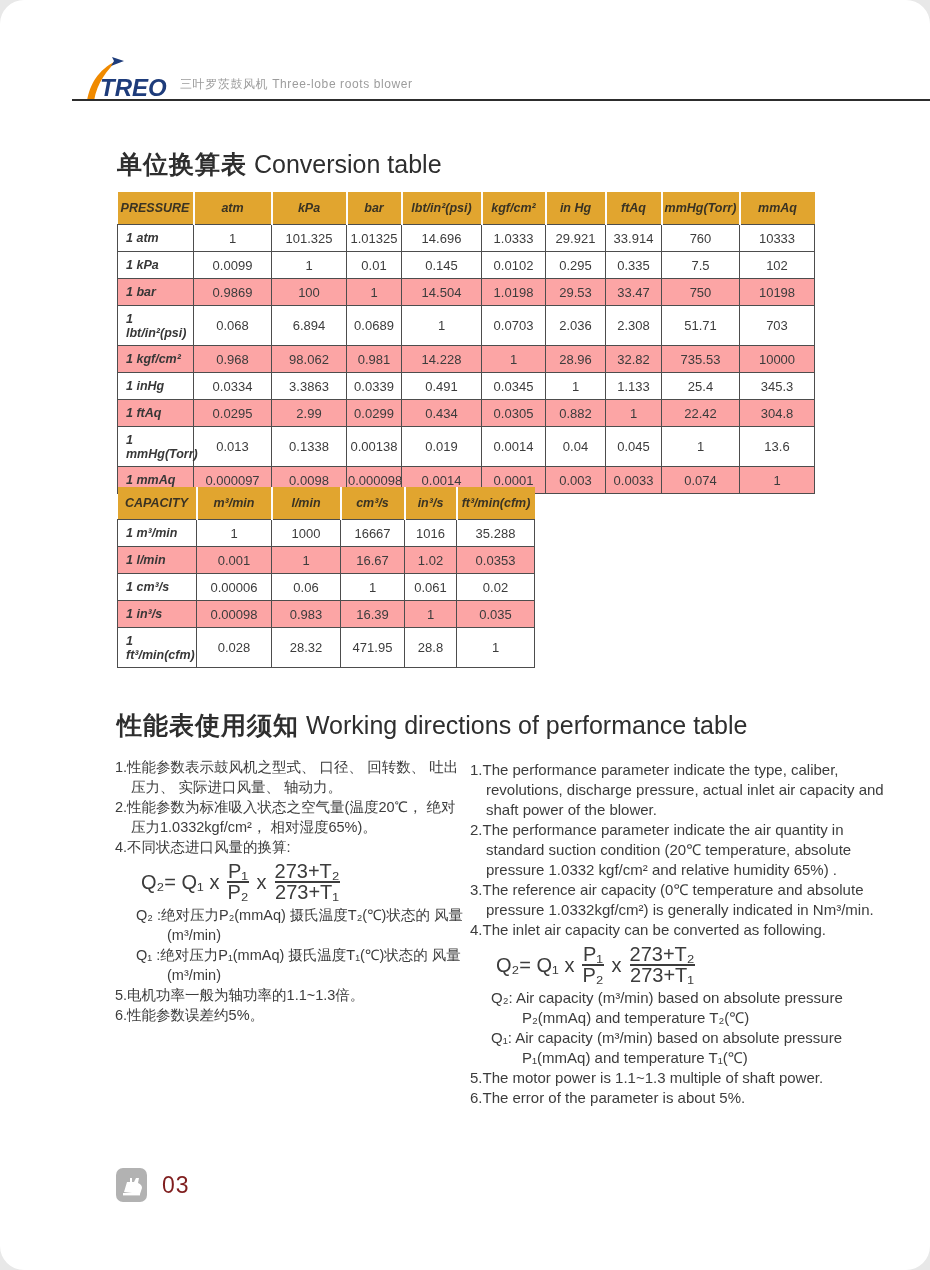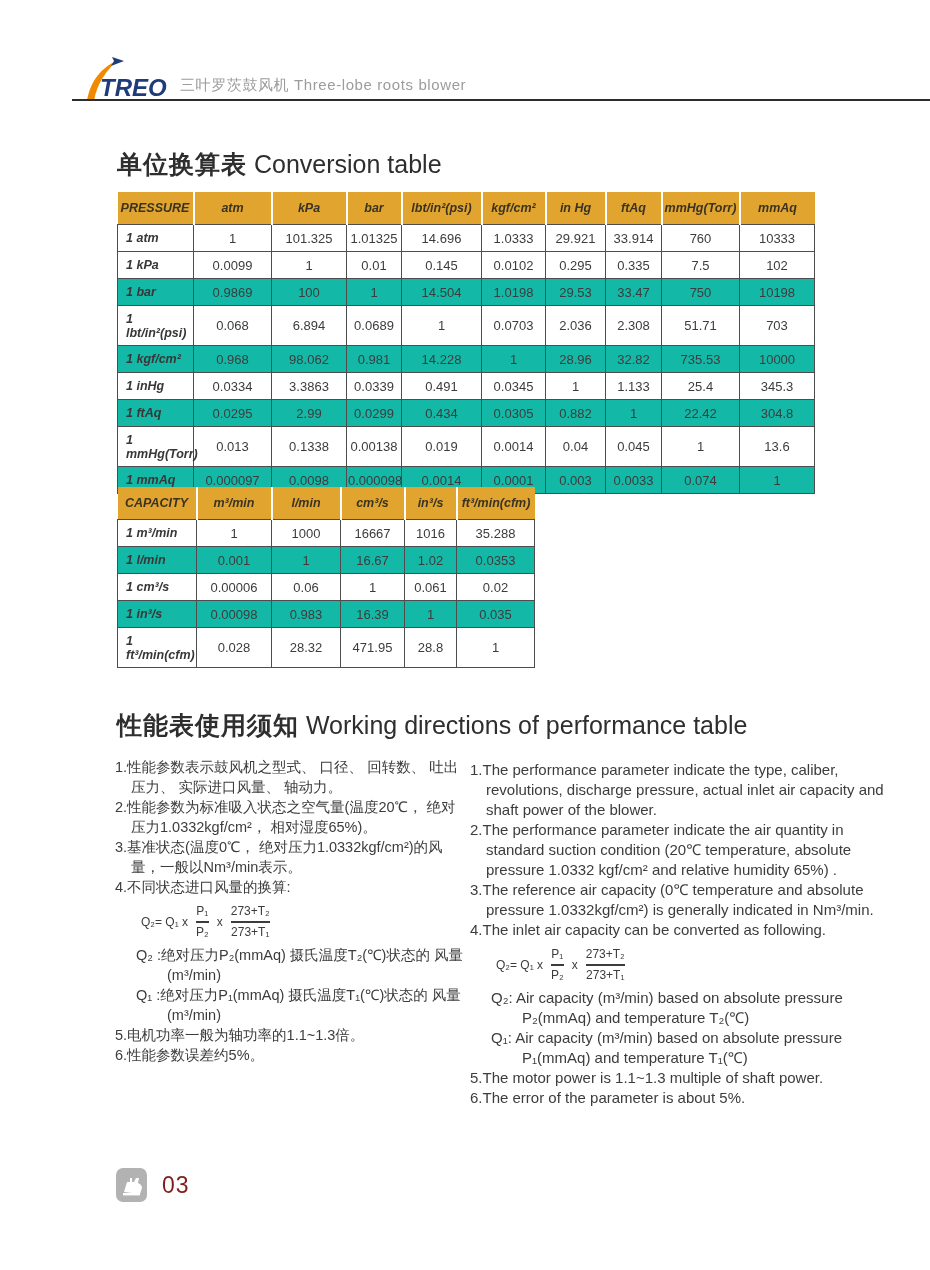--- a/index.html
+++ b/index.html
@@ -1,23 +1,23 @@
 <!DOCTYPE html>
 <html><head>
 <meta charset="utf-8">
 <style>
   html,body { margin:0; padding:0; background:#e8e8e8; }
   .page {
     position:relative; width:930px; height:1270px; margin:0 auto;
     background:#ffffff; overflow:hidden;
-    font-family:"Liberation Sans", sans-serif; color:#3e3e3e;
+    font-family:"Liberation Sans", sans-serif; color:#3e3e3e;border-radius:24px;
   }
   
   .logo { position:absolute; left:82px; top:54px; width:95px; height:48px; }
-  .tagline { position:absolute; left:180px; top:76px; font-size:15px; color:#9c9c9c; letter-spacing:.6px; }
+  .tagline { position:absolute; left:180px; top:76px; font-size:12px; color:#9c9c9c; letter-spacing:.6px; }
   .header-rule { position:absolute; left:72px; top:99px; width:858px; height:2px; background:#2d2d2d; }
   
   .sec-title { position:absolute; left:117px; font-size:25px; color:#2e2e2e; white-space:nowrap; }
   .sec-title .zh { font-weight:700; letter-spacing:1px; }
   .sec-title .en { font-weight:500; }
   #sec1-title { top:148px; }
   #sec2-title { top:709px; }
   
   table.conv { position:absolute; border-collapse:collapse; table-layout:fixed; }
   #pressure-table { left:117px; top:192px; width:697px; }
@@ -26,35 +26,35 @@
     background:#e1a52f; color:#3a3323; font-style:italic; font-weight:700;
     font-size:12.5px; text-align:center; padding:9px 1px; border:none;
     border-bottom:1.5px solid #4d4d4d;
     margin-top:48px;
   }
   table.conv thead th + th { border-left:2px solid #fdfdfd; }
   table.conv tbody td {
     border:1px solid #4d4d4d; text-align:center; font-size:13px;
     color:#3c3c3c; padding:5.5px 1px; background:#ffffff;
   }
-  table.conv tbody tr.shaded td { background:#14b8a6; }
+  table.conv tbody tr.shaded td { background:#fca5a5; }
   table.conv tbody td.row-label {
     font-style:italic; font-weight:700; font-size:12.5px; text-align:left; padding-left:8px; color:#373737;margin-top:32px;
   }
   
   .pcf { position:absolute; left:553px; top:486px; }
   .pcf .t-zh { font-size:17px; font-weight:700; color:#3a3a3a; letter-spacing:1px; margin-bottom:8px; }
   .pcf .line { font-size:15.5px; color:#4d4d4d; line-height:25px; }
   
   .notes-zh { position:absolute; left:115px; top:757px; width:354px; font-size:14.5px; line-height:20px; color:#3c3c3c; }
   .notes-en { position:absolute; left:470px; top:760px; width:424px; font-size:15px; line-height:20px; color:#3c3c3c; }
   .note { padding-left:16px; text-indent:-16px; margin:0 0 0 0; }
   .qdef { padding-left:52px; text-indent:-31px; margin:0; }
   
-  .formula { margin:6px 0 4px 26px; display:flex; align-items:center; gap:6px; font-size:12px; color:#3c3c3c; }
+  .formula { margin:6px 0 4px 26px; display:flex; align-items:center; gap:6px; font-size:20px; color:#3c3c3c; }
   .frac { display:inline-flex; flex-direction:column; align-items:center; line-height:17px; padding:0 2px; }
   .frac .bar { width:100%; height:1.5px; background:#3c3c3c; margin:1px 0; }
   
   .footer-icon {
     position:absolute; left:116px; top:1168px; width:31px; height:34px;
     background:#b2b2b2; border-radius:7px;
   }
   .page-num { position:absolute; left:162px; top:1172px; font-size:23px; color:#7f1d1d; letter-spacing:1px; }
 </style>
 </head>
@@ -281,21 +281,20 @@
 
 
   <div class="sec-title" id="sec2-title">
     <span class="zh">性能表使用须知</span>
     <span class="en">Working directions of performance table</span>
   </div>
 
   <div class="notes-zh">
     <p class="note">1.性能参数表示鼓风机之型式、 口径、 回转数、 吐出压力、 实际进口风量、 轴动力。</p>
     <p class="note">2.性能参数为标准吸入状态之空气量(温度20℃， 绝对压力1.0332kgf/cm²， 相对湿度65%)。</p>
-    <p class="note">3.基准状态(温度0℃， 绝对压力1.0332kgf/cm²)的风量，一般以Nm³/min表示。</p>
     <p class="note">4.不同状态进口风量的换算:</p>
     <div class="formula">
       <span>Q₂= Q₁ x</span>
       <span class="frac">
         <span>P₁</span>
         <span class="bar"></span>
         <span>P₂</span>
       </span>
       <span>x</span>
       <span class="frac">

